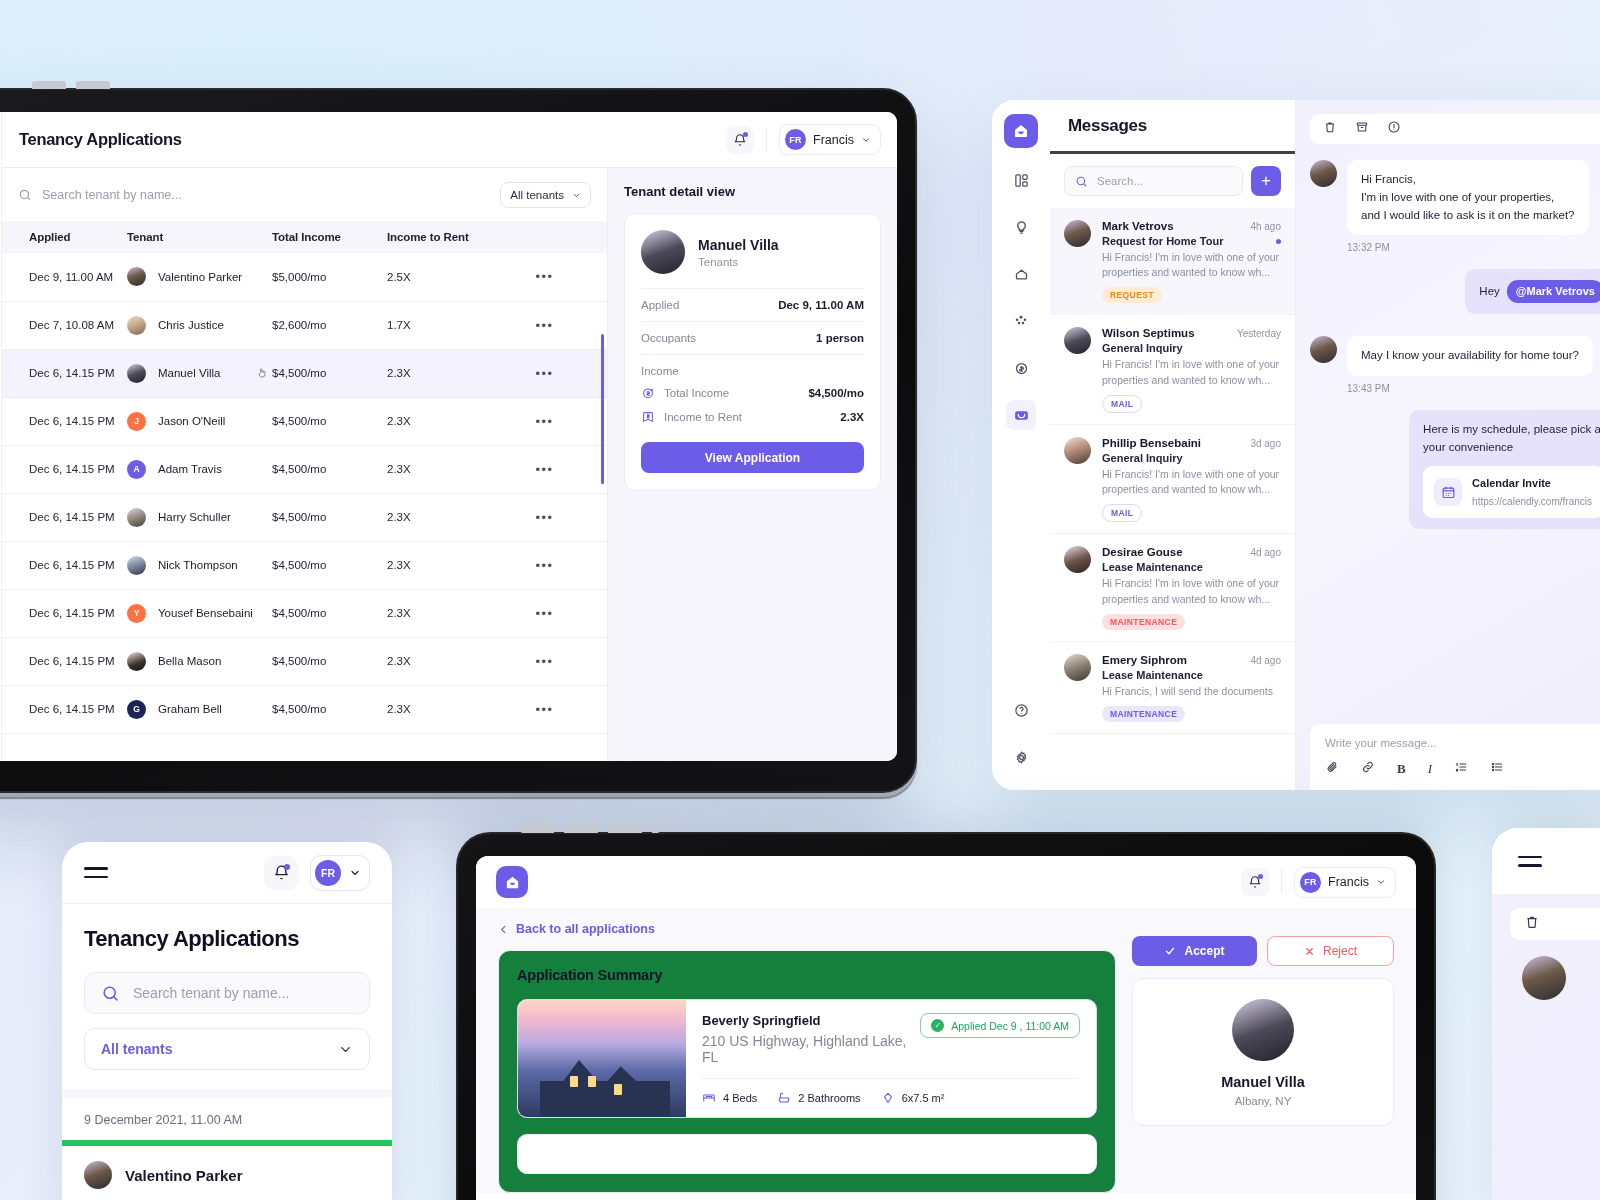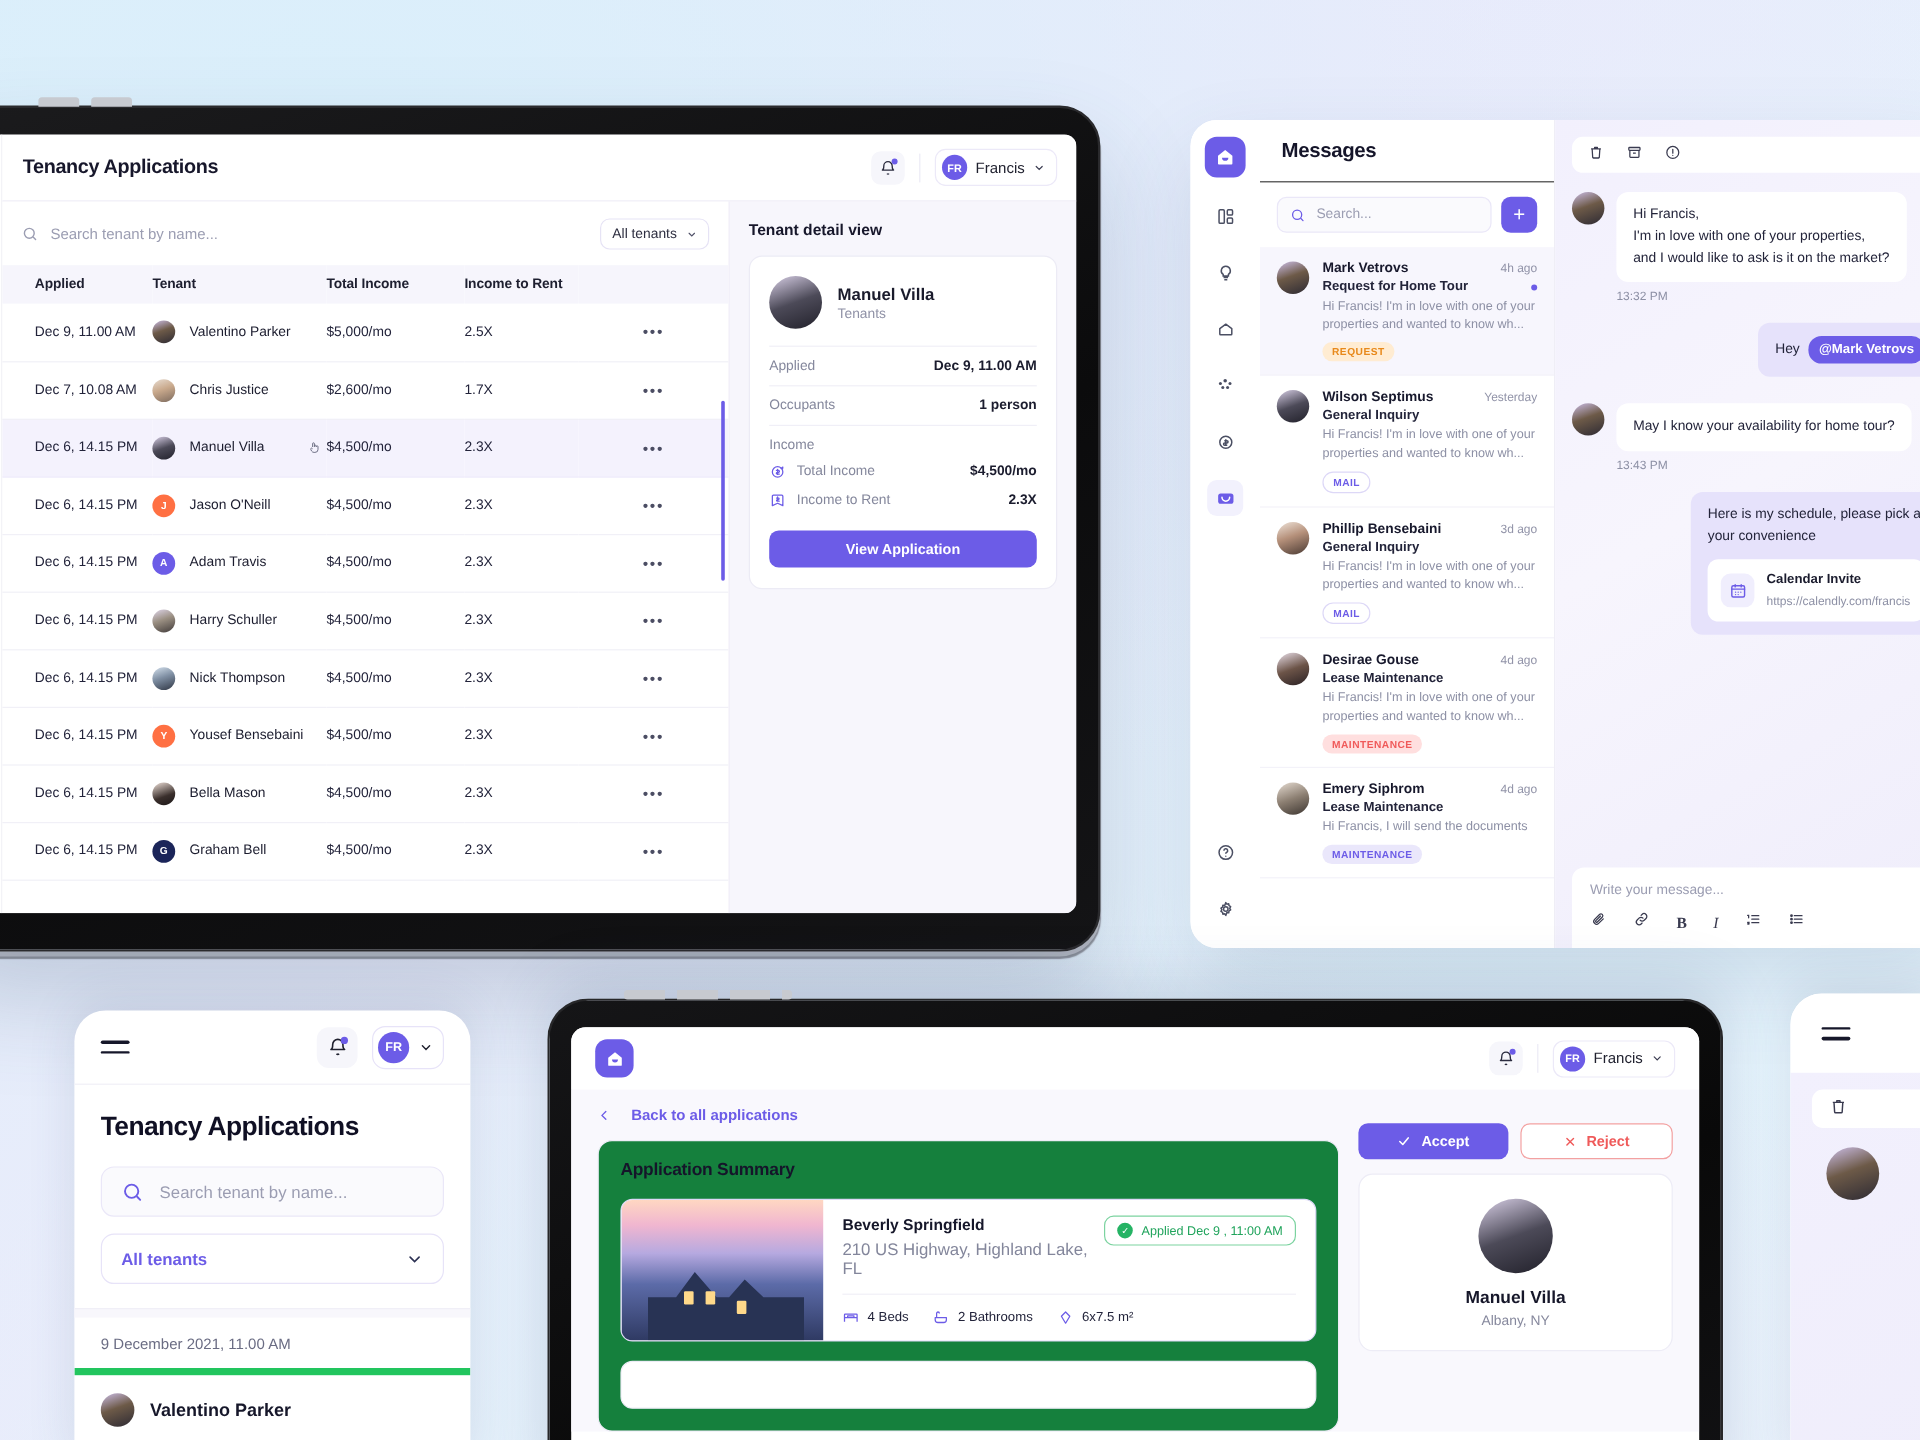--- a/index.html
+++ b/index.html
@@ -189,21 +189,21 @@
   .msg-rail::before{
     content:""; position:absolute; left:-10px; top:0; bottom:0; width:10px;
     background:#e8e6fb;
   }
   .msg-rail .icon-btn{ width:30px;height:30px;margin-top:17px;border-radius:8px;
     display:flex;align-items:center;justify-content:center;color:#4b4f63; }
   .msg-rail .icon-btn.active{ background:#f2f1fd; color:#6c5ce7; }
   .msg-rail .spacer{ flex:1; }
 
   .msg-list{ width:246px; flex:none; display:flex; flex-direction:column; border-right:1px solid #efeef6; background:#fff; }
-  .msg-head{ padding:16px 18px 15px 18px; border-bottom:1px solid #404040; }
+  .msg-head{ padding:16px 18px 15px 18px; border-bottom:3px solid #404040; }
   .msg-head .t{ font-size:17px; font-weight:700; color:#15152a; letter-spacing:-.3px; }
   .msg-search-row{ display:flex; gap:8px; padding:12px 14px; align-items:center; }
   .msg-search{
     flex:1; display:flex;align-items:center;gap:9px; height:30px;
     border:1px solid #eae7f8; border-radius:8px; background:#fafafd; padding:0 10px;
   }
   .msg-search .ph{ font-size:11.5px; color:#9b9db2; }
   .btn-add{
     width:30px;height:30px;border-radius:8px;background:#6c5ce7;color:#fff;
     display:flex;align-items:center;justify-content:center;font-size:17px;font-weight:300;flex:none;
@@ -261,21 +261,21 @@
   .card-att .u{ font-size:10px; color:#8d90a5; margin-top:2px; }
   .composer{
     background:#fff; border-radius:10px 10px 0 0; padding:13px 15px 12px 15px; flex:none;
   }
   .composer .ph{ font-size:11.5px; color:#9b9db2; }
   .composer .tools{ display:flex; gap:22px; margin-top:11px; color:#3a3b50; align-items:center; }
 
   
   .bt-top{ height:52px; background:#fff; display:flex; align-items:center; padding:0 20px; gap:12px; }
   .bt-sub{ background:#f9f8fd; flex:1; padding:14px 22px 0 22px; display:flex; gap:16px; }
-  .back-link{ display:flex;align-items:center;gap:17px;color:#6c5ce7;font-size:12.5px;font-weight:600; }
+  .back-link{ display:flex;align-items:center;gap:7px;color:#6c5ce7;font-size:12.5px;font-weight:600; }
   .bt-left{ flex:1; min-width:0; }
   .summary-card{
     background:#15803d;border:1px solid #edecf6;border-radius:12px;padding:16px 18px 18px 18px;margin-top:14px;
   }
   .summary-card h3{ font-size:14.5px; font-weight:700; color:#15152a; letter-spacing:-.2px; }
   .prop{
     margin-top:16px; border:1px solid #ddd8f7; border-radius:10px; display:flex; overflow:hidden; background:#fff;
   }
   .prop .img{
     width:168px; flex:none;
@@ -306,21 +306,21 @@
   .prop .feats .fi{ color:#6c5ce7; }
 
   .bt-right{ width:262px; flex:none; }
   .act-row{ display:flex; gap:10px; margin-top:14px; }
   .btn-accept{
     flex:1; height:30px; border-radius:8px; background:#6c5ce7; color:#fff;
     display:flex;align-items:center;justify-content:center;gap:8px; font-size:12px; font-weight:600;
   }
   .btn-reject{
     flex:1; height:30px; border-radius:8px; background:#fff; border:1px solid #f3a1a1; color:#ef5a5a;
-    display:flex;align-items:center;justify-content:center;gap:8px; font-size:12px; font-weight:700;
+    display:flex;align-items:center;justify-content:center;gap:8px; font-size:12px; font-weight:400;
   }
   .tenant-card{
     margin-top:12px; background:#fff; border:1px solid #edecf6; border-radius:12px;
     padding:20px 16px 18px 16px; text-align:center;
   }
   .tenant-card .pic{ width:62px;height:62px;border-radius:50%;margin:0 auto;background-size:cover;background-position:center; }
   .tenant-card .nm{ font-size:14.5px; font-weight:700; color:#16172a; margin-top:13px; }
   .tenant-card .loc{ font-size:11.5px; color:#86889d; margin-top:5px; }
   .stub-card{
     margin-top:14px; background:#fff; border:1px solid #edecf6; border-radius:12px; height:40px;

